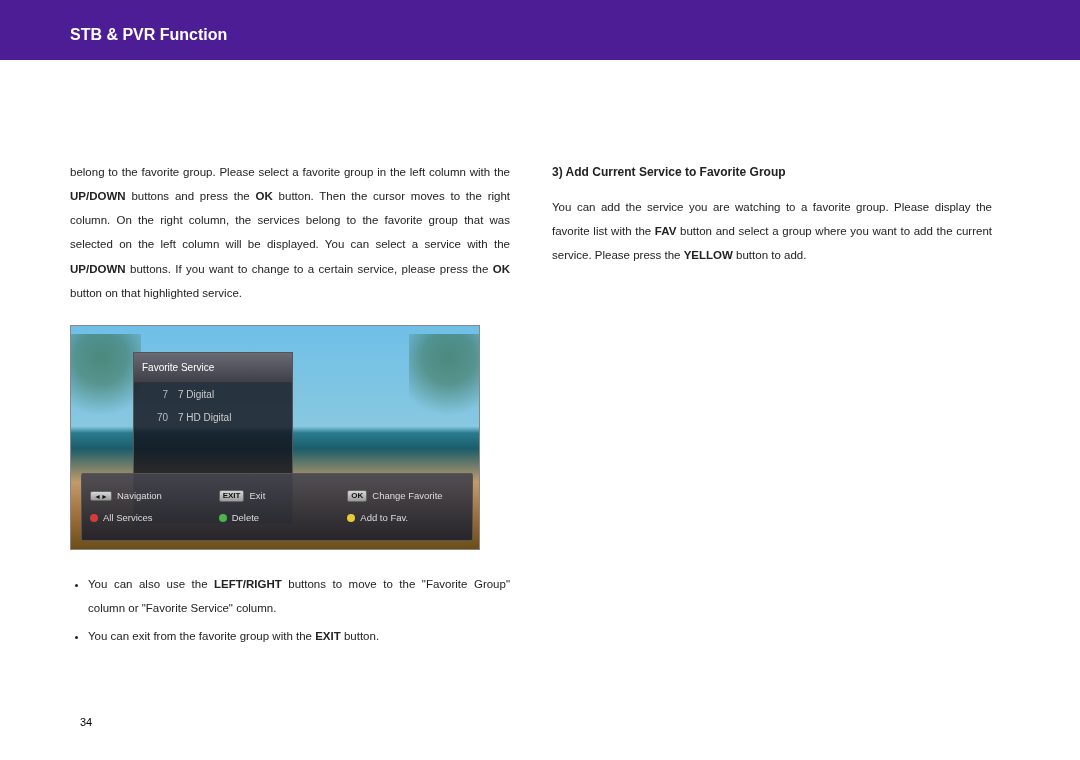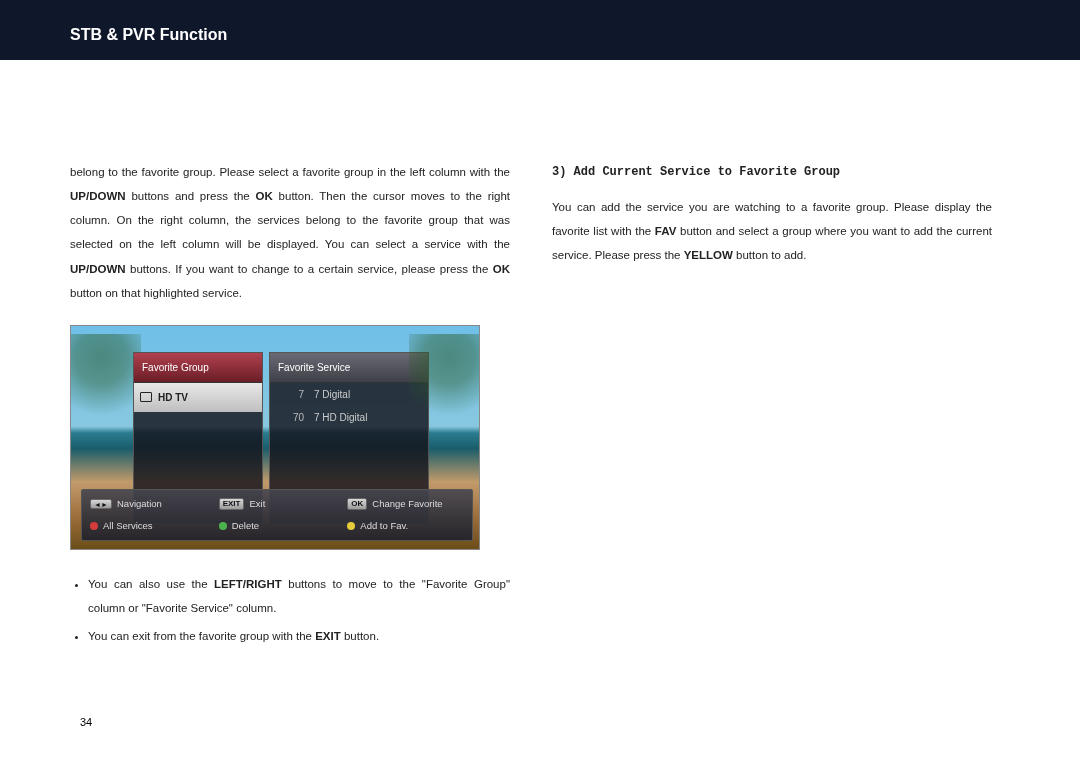--- a/index.html
+++ b/index.html
@@ -5,21 +5,21 @@
   * { box-sizing: border-box; margin: 0; padding: 0; }
   body {
     width: 1080px;
     height: 760px;
     background: #fff;
     font-family: Verdana, Geneva, sans-serif;
     color: #000;
     overflow: hidden;
   }
   .header-band {
-    background: #0f172a;
+    background: #4c1d95;
     color: #fff;
     height: 60px;
     padding: 0 70px;
     display: flex;
     align-items: flex-end;
   }
   .header-band h2 {
     font-size: 16px;
     font-weight: bold;
     padding-bottom: 16px;
@@ -79,33 +79,33 @@
     width: 12px; height: 10px; border: 1.5px solid #222; border-radius: 1px;
     position: relative;
   }
   .svc-row { display: flex; font-size: 10px; color: #ccc; padding: 1px 6px; }
   .svc-row .num { width: 28px; text-align: right; margin-right: 10px; color: #bbb; }
   .hint-bar {
     position: absolute; left: 10px; right: 6px; bottom: 8px;
     background: linear-gradient(rgba(70,70,80,.9), rgba(35,35,42,.95));
     border: 1px solid #555; border-radius: 2px;
     display: grid; grid-template-columns: 1fr 1fr 1fr; grid-template-rows: auto auto;
-    padding: 4px 8px; row-gap: 2px; column-gap: 12px; font-size: 9.5px; color: #ddd;
+    padding: 12px 8px; row-gap: 2px; column-gap: 12px; font-size: 9.5px; color: #ddd;
   }
   .hint { display: flex; align-items: center; gap: 5px; white-space: nowrap; }
   .dot { width: 8px; height: 8px; border-radius: 50%; }
   .dot.red { background:#d43b3b; } .dot.green{background:#4db34d;} .dot.yellow{background:#e6cc3a;}
   .key {
     background: linear-gradient(#d8d8d8,#9c9c9c); color:#111; font-size:8px; font-weight:bold;
     border-radius:2px; padding:0 3px; border:1px solid #666; line-height:10px;
   }
   .arrows { width:22px; height:10px; background:linear-gradient(#d8d8d8,#9c9c9c); border:1px solid #666; border-radius:2px; position:relative; }
   .arrows::before{content:"◄►"; font-size:7px; color:#111; position:absolute; inset:0; text-align:center; line-height:10px;}
 
-  .right-heading { font-weight: bold; font-size: 12px; margin-bottom: 10px; font-family: Liberation Mono, monospace; }
+  .right-heading { font-weight: bold; font-size: 12px; margin-bottom: 10px; }
 </style>
 </head>
 <body>
 
 <div class="header-band">
   <h2>STB &amp; PVR Function</h2>
 </div>
 
 <div class="page">
 
@@ -117,29 +117,20 @@
       <b>OK</b>
       <span> button. Then the cursor moves to the right column. On the right column, the services belong to the favorite group that was selected on the left column will be displayed. You can select a service with the </span>
       <b>UP/DOWN</b>
       <span> buttons. If you want to change to a certain service, please press the </span>
       <b>OK</b>
       <span> button on that highlighted service.</span>
     </p>
 
     <div class="tv-shot">
       <div class="panels">
-        <div class="panel left">
-          <div class="ph">Favorite Group</div>
-          <div class="pb">
-            <div class="grp-row">
-              <span class="tv-icon"></span>
-              <span>HD TV</span>
-            </div>
-          </div>
-        </div>
         <div class="panel right">
           <div class="ph dim">Favorite Service</div>
           <div class="pb">
             <div class="svc-row">
               <span class="num">7</span>
               <span>7 Digital</span>
             </div>
             <div class="svc-row">
               <span class="num">70</span>
               <span>7 HD Digital</span>

